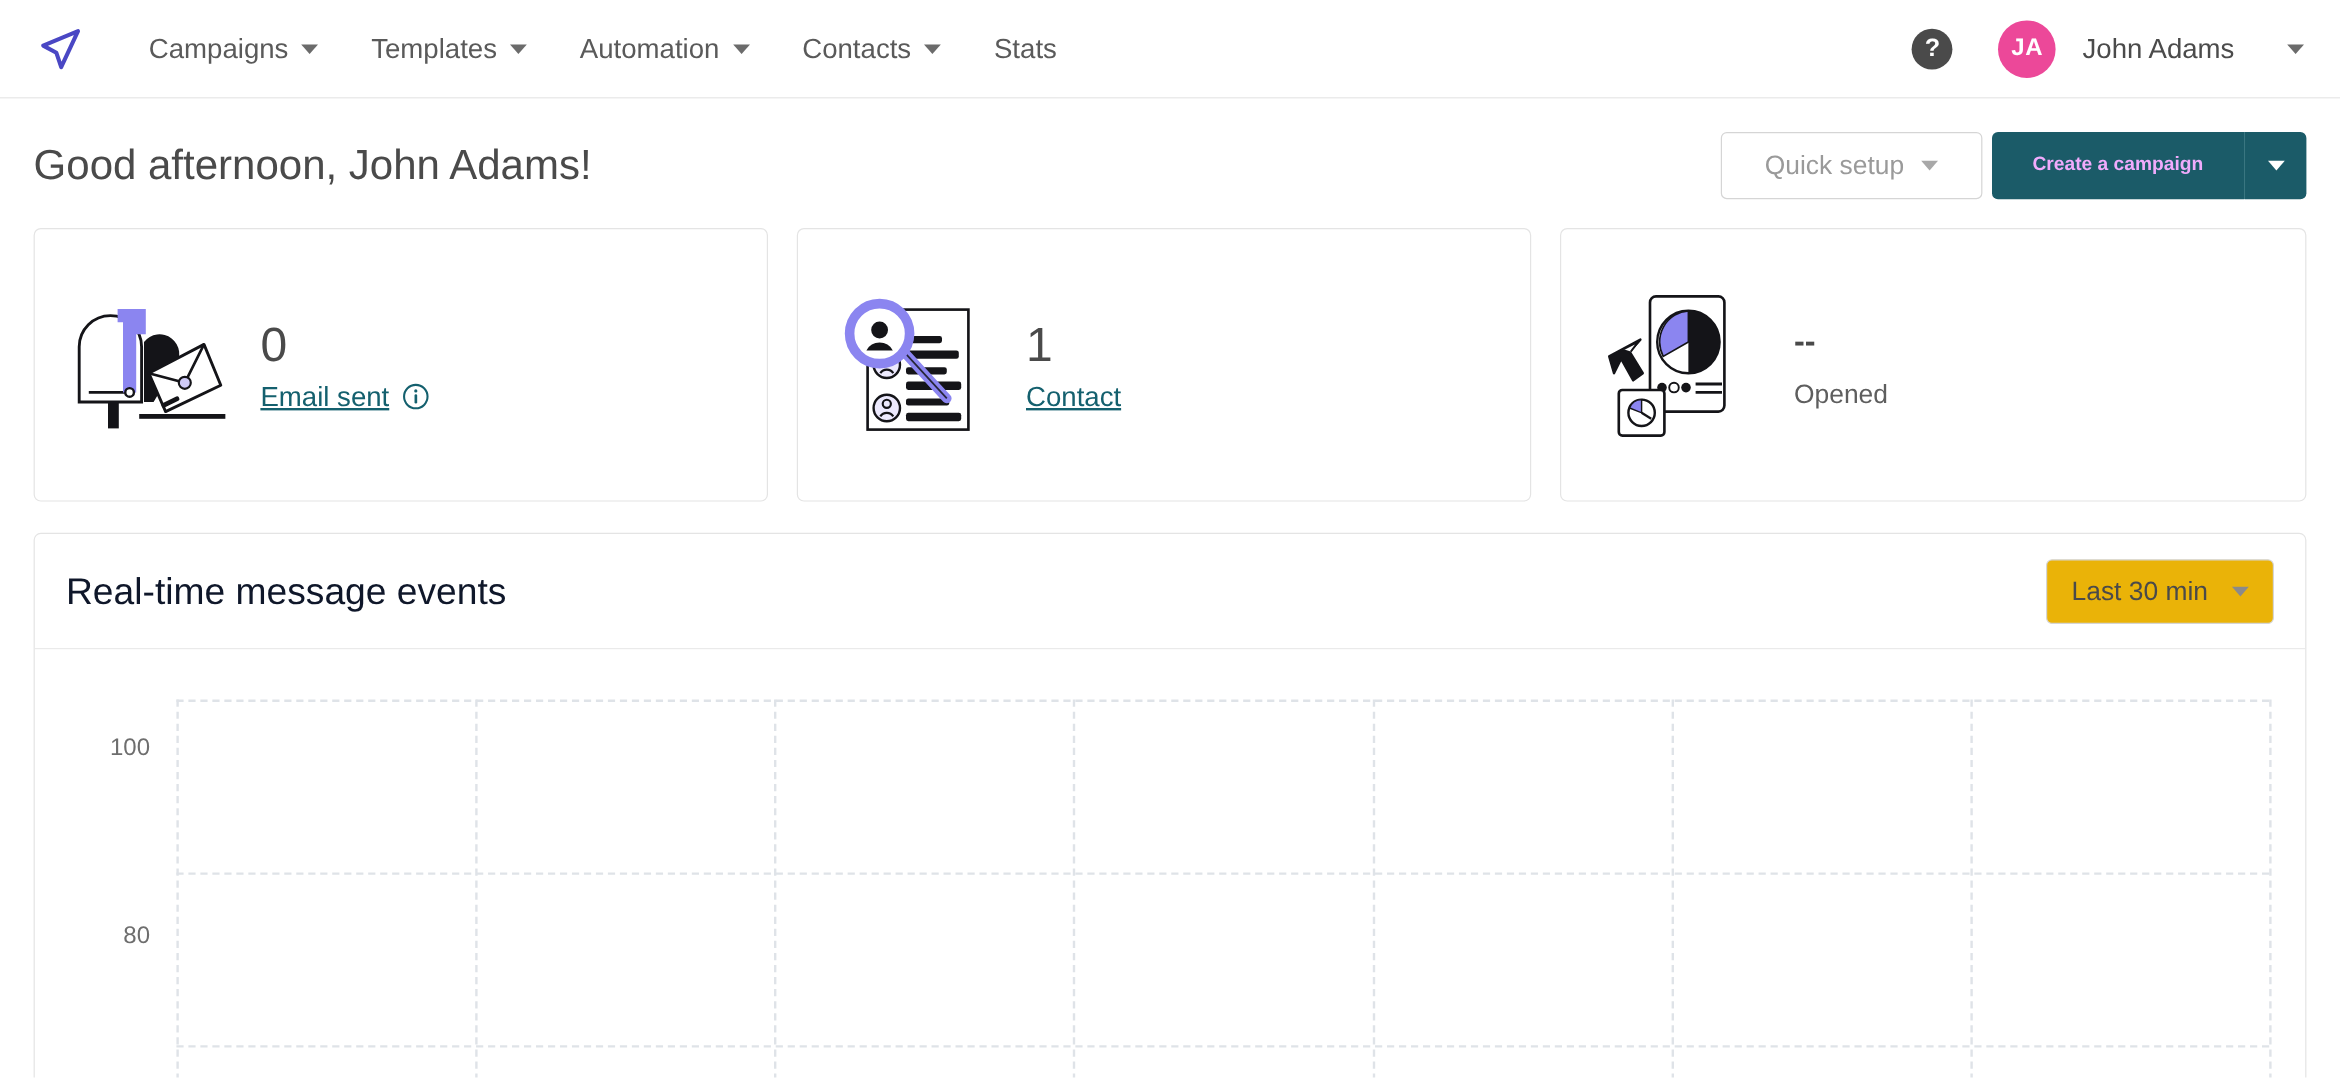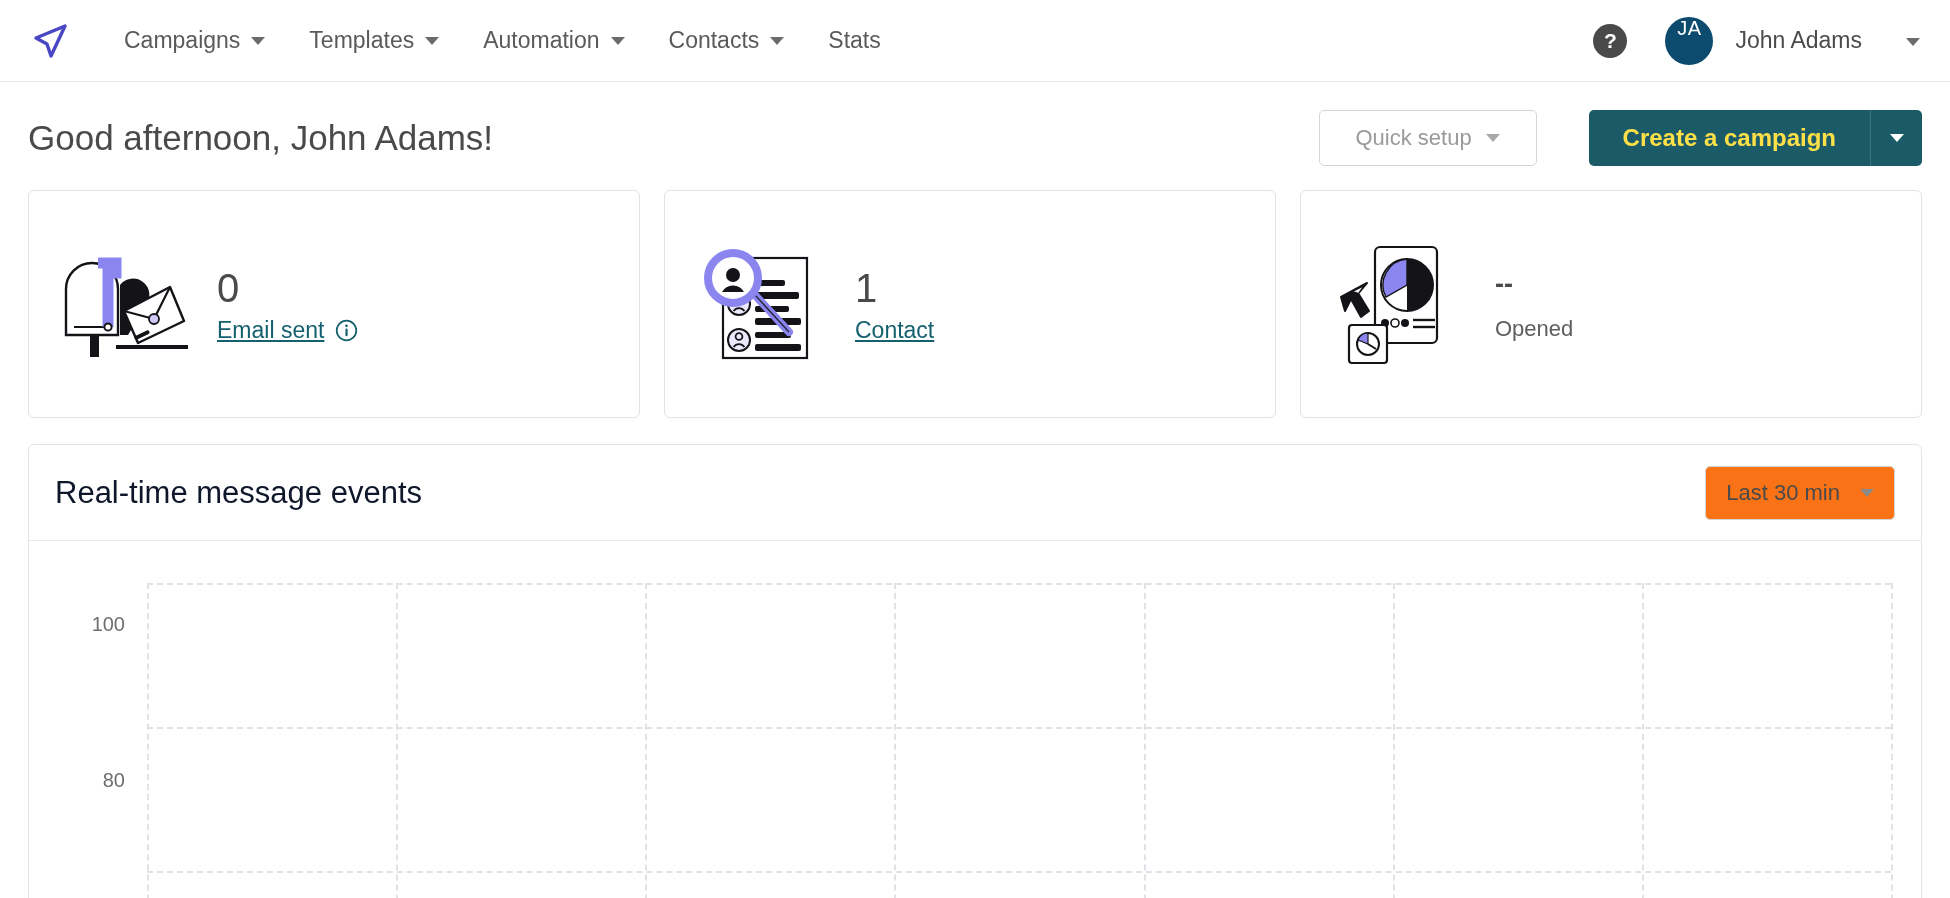--- a/index.html
+++ b/index.html
@@ -54,27 +54,28 @@
     background: #4a4a4a;
     color: #fff;
     font-size: 21px; font-weight: bold;
     display: flex; align-items: center; justify-content: center;
     cursor: pointer;
     margin-right: 38px;
   }
   .avatar {
     width: 48px; height: 48px;
     border-radius: 50%;
-    background: #0c4a6e;
+    background: #ec4899;
     color: #fff;
     font-size: 20px;
-    display: flex; justify-content: center;
+    display: flex; align-items: center; justify-content: center;
     letter-spacing: 0.5px;
     margin-right: 22px;
     cursor: pointer;
+    font-weight: bold;
   }
   .user-name {
     font-size: 23px; color: #4b4b4b;
     margin-right: 44px;
     cursor: pointer;
     white-space: nowrap;
   }
   .user-caret { cursor: pointer; }
 
   
@@ -101,30 +102,29 @@
     font-size: 22px;
     color: #9a9a9a;
     cursor: pointer;
     padding: 0 22px;
   }
   .btn-quick .caret { border-top-color: #a8a8a8; }
   .btn-primary-group { display: flex; align-items: stretch; }
   .btn-primary {
     height: 56px;
     background: #1b5b68;
-    color: #fde047;
-    font-size: 24px; font-weight: bold;
+    color: #f0abfc;
+    font-size: 16px; font-weight: bold;
     border: none;
     border-radius: 5px 0 0 5px;
     padding: 0 34px;
     display: flex; align-items: center;
     cursor: pointer;
     white-space: nowrap;
     font-family: "Liberation Sans", sans-serif;
-    margin-left: 44px;
   }
   .btn-primary-caret {
     height: 56px;
     width: 52px;
     background: #1b5b68;
     border-left: 1px solid #3a7681;
     border-radius: 0 5px 5px 0;
     display: flex; align-items: center; justify-content: center;
     cursor: pointer;
   }
@@ -197,21 +197,21 @@
     padding: 0 26px;
     border-bottom: 1px solid #eaeaea;
   }
   .chart-title { font-size: 31px; color: #0f172a; font-weight: normal; }
   .range-select {
     margin-left: auto;
     height: 54px;
     min-width: 186px;
     border: 1px solid #d5d5d5;
     border-radius: 5px;
-    background: #f97316;
+    background: #eab308;
     display: flex; align-items: center; justify-content: space-between;
     gap: 20px;
     padding: 0 20px;
     font-size: 22px;
     color: #4a4a4a;
     cursor: pointer;
   }
   .range-select .caret { border-top-color: #8a8a8a; }
 
   .chart-area {

